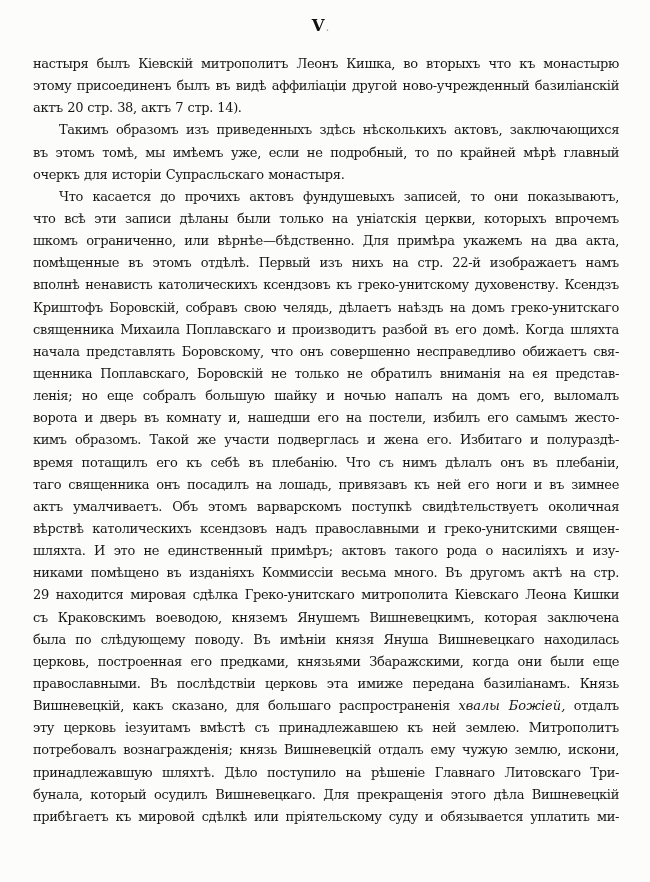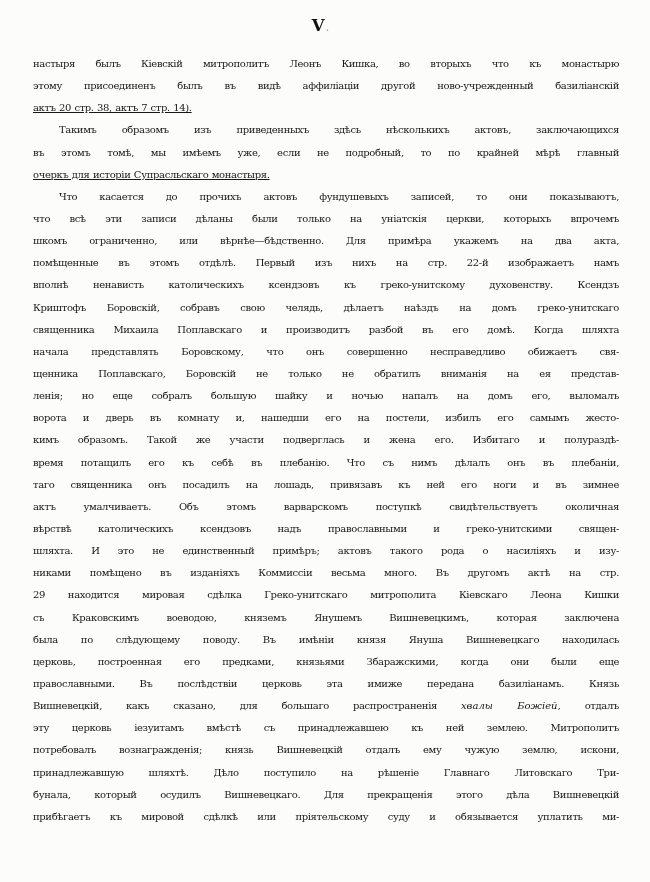--- a/index.html
+++ b/index.html
@@ -41,37 +41,36 @@
   }
   .text-block {
     position: absolute;
     left: 33px;
     top: 53px;
     width: 586px;
   }
   .line {
     height: 22.15px;
     line-height: 22.15px;
-    font-size: 10px;
+    font-size: 13px;
     letter-spacing: -0.35px;
     word-spacing: 0.5px;
     text-align: justify;
     text-align-last: justify;
     white-space: normal;
     overflow: hidden;
     color: #171717;
   }
   .line.indent {
     padding-left: 26px;
     width: 560px;
   }
   .line.end {
     text-align: left;
     text-align-last: left;
-    text-decoration: underline;
   }
   .line i {
     font-style: italic;
     letter-spacing: 0;
   }
 </style>
 </head>
 <body>
 
 <div class="page">

